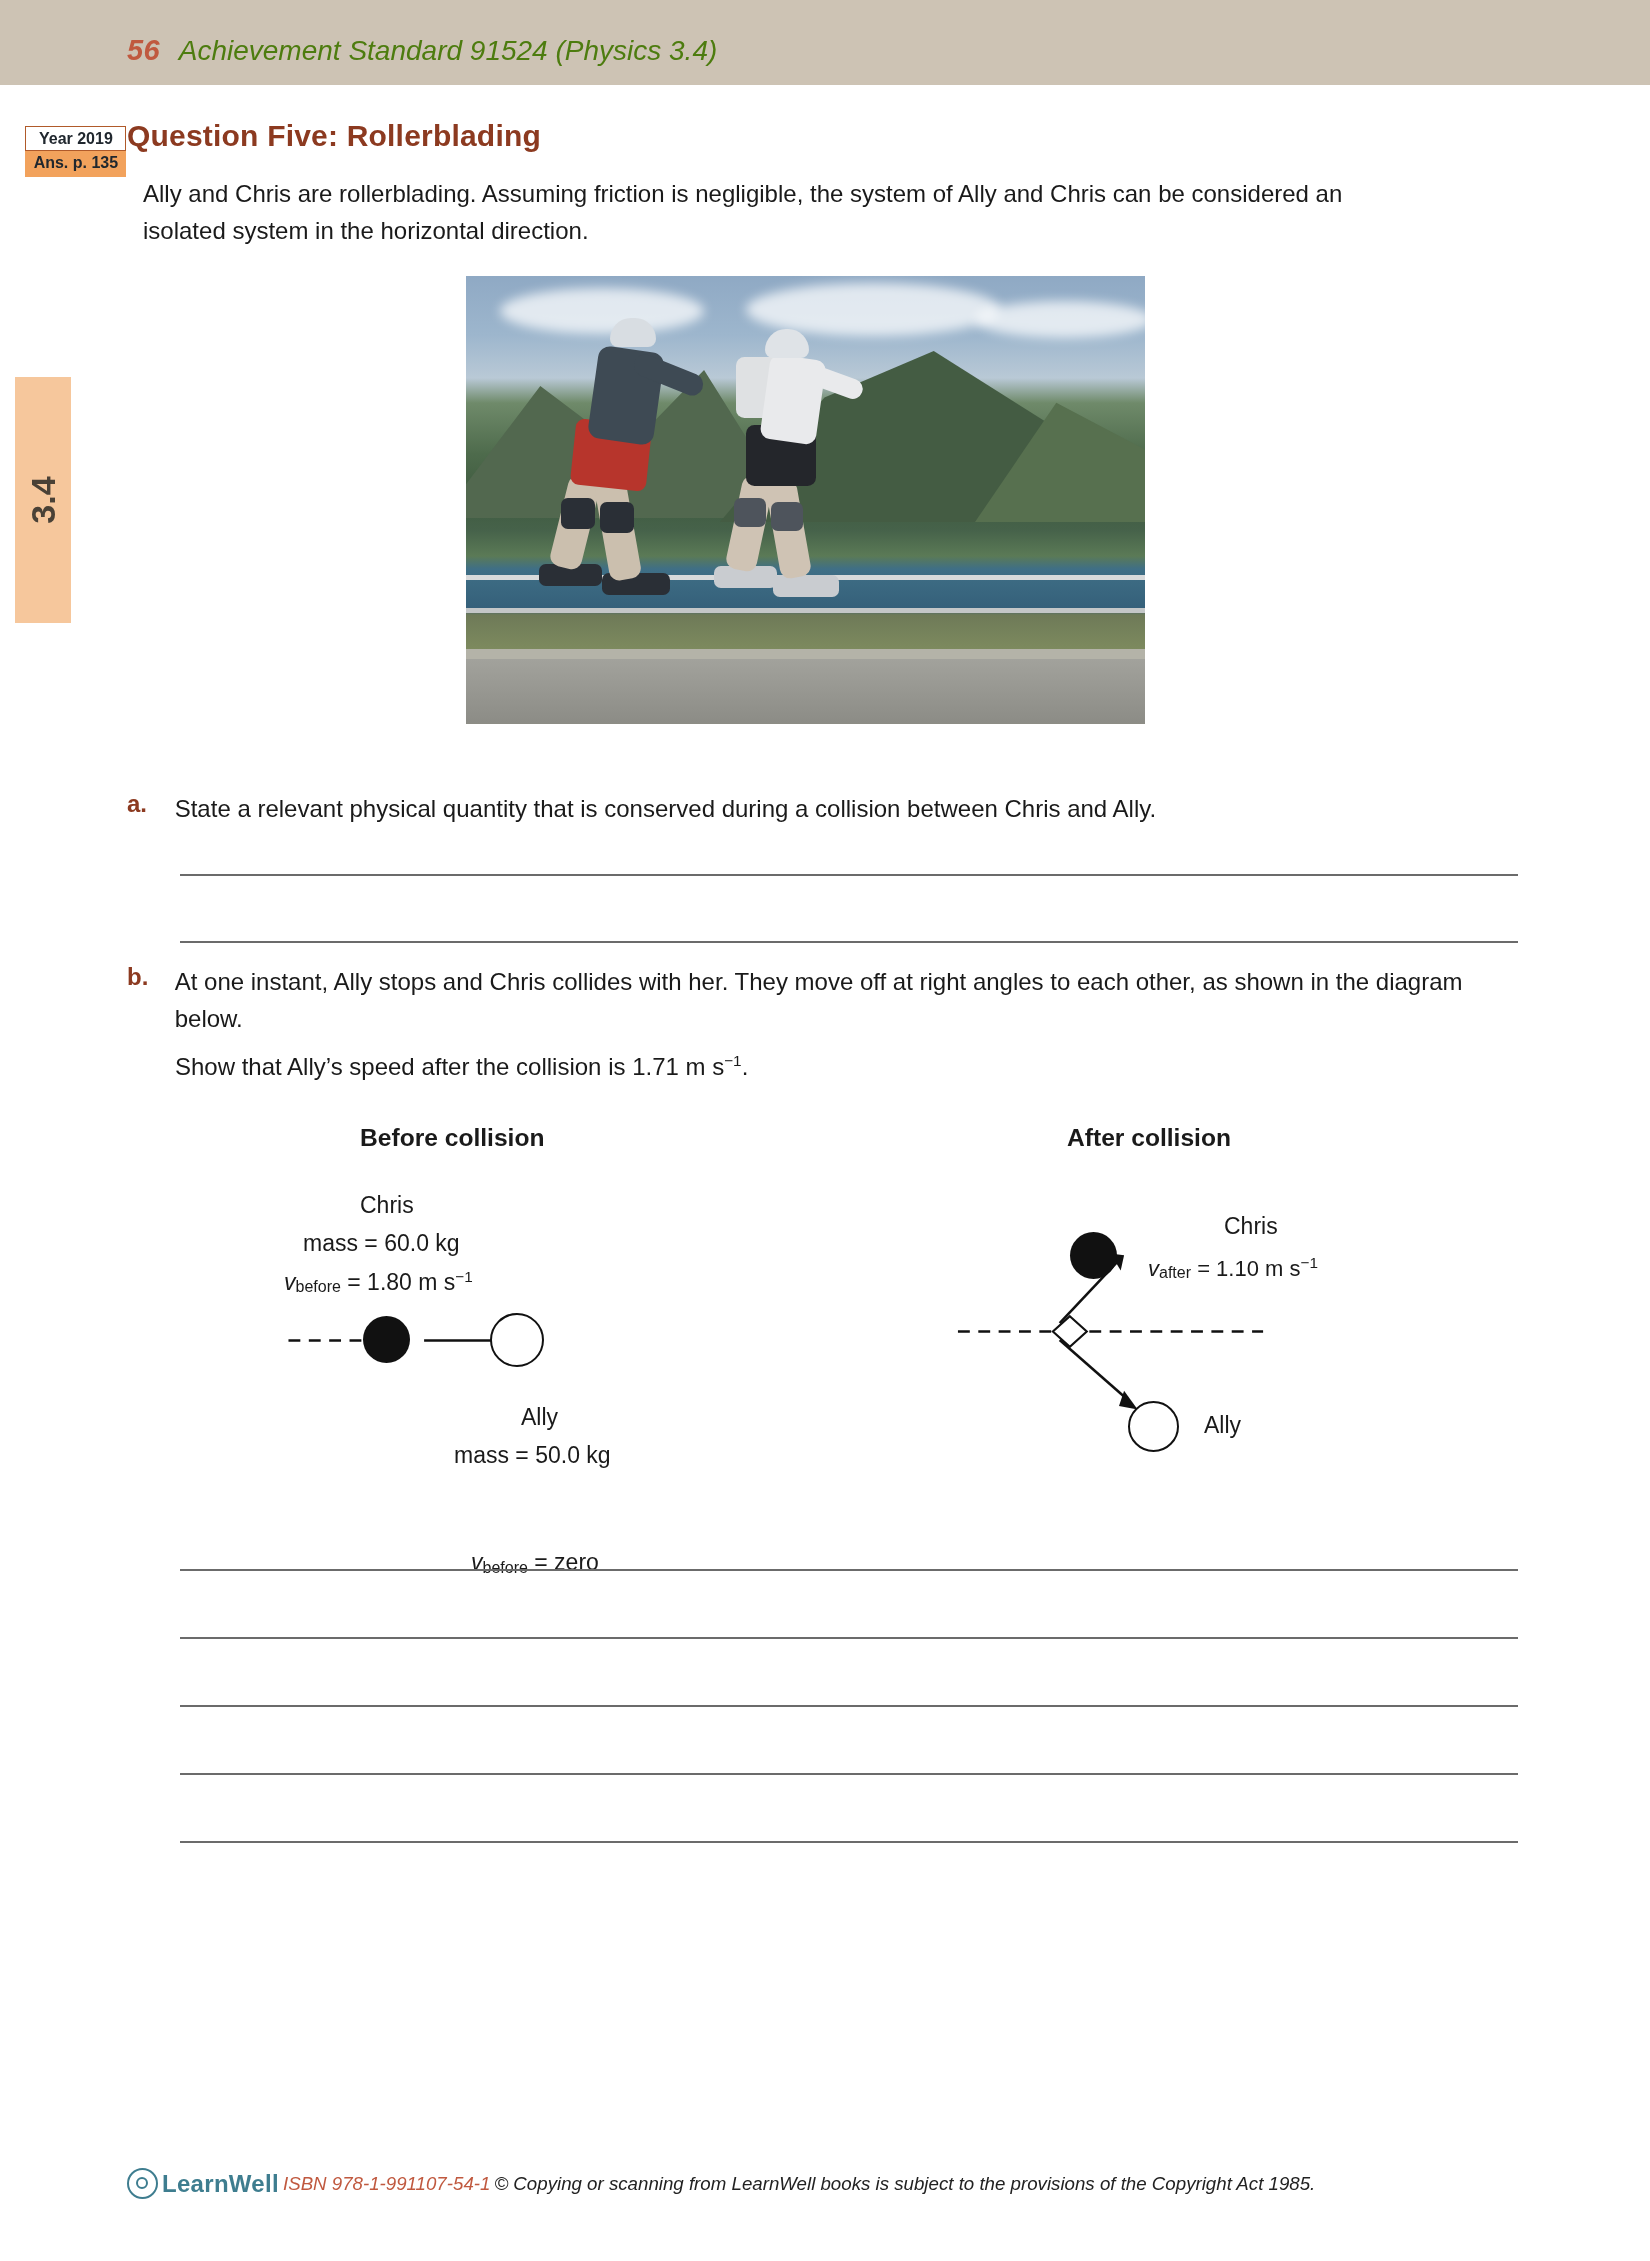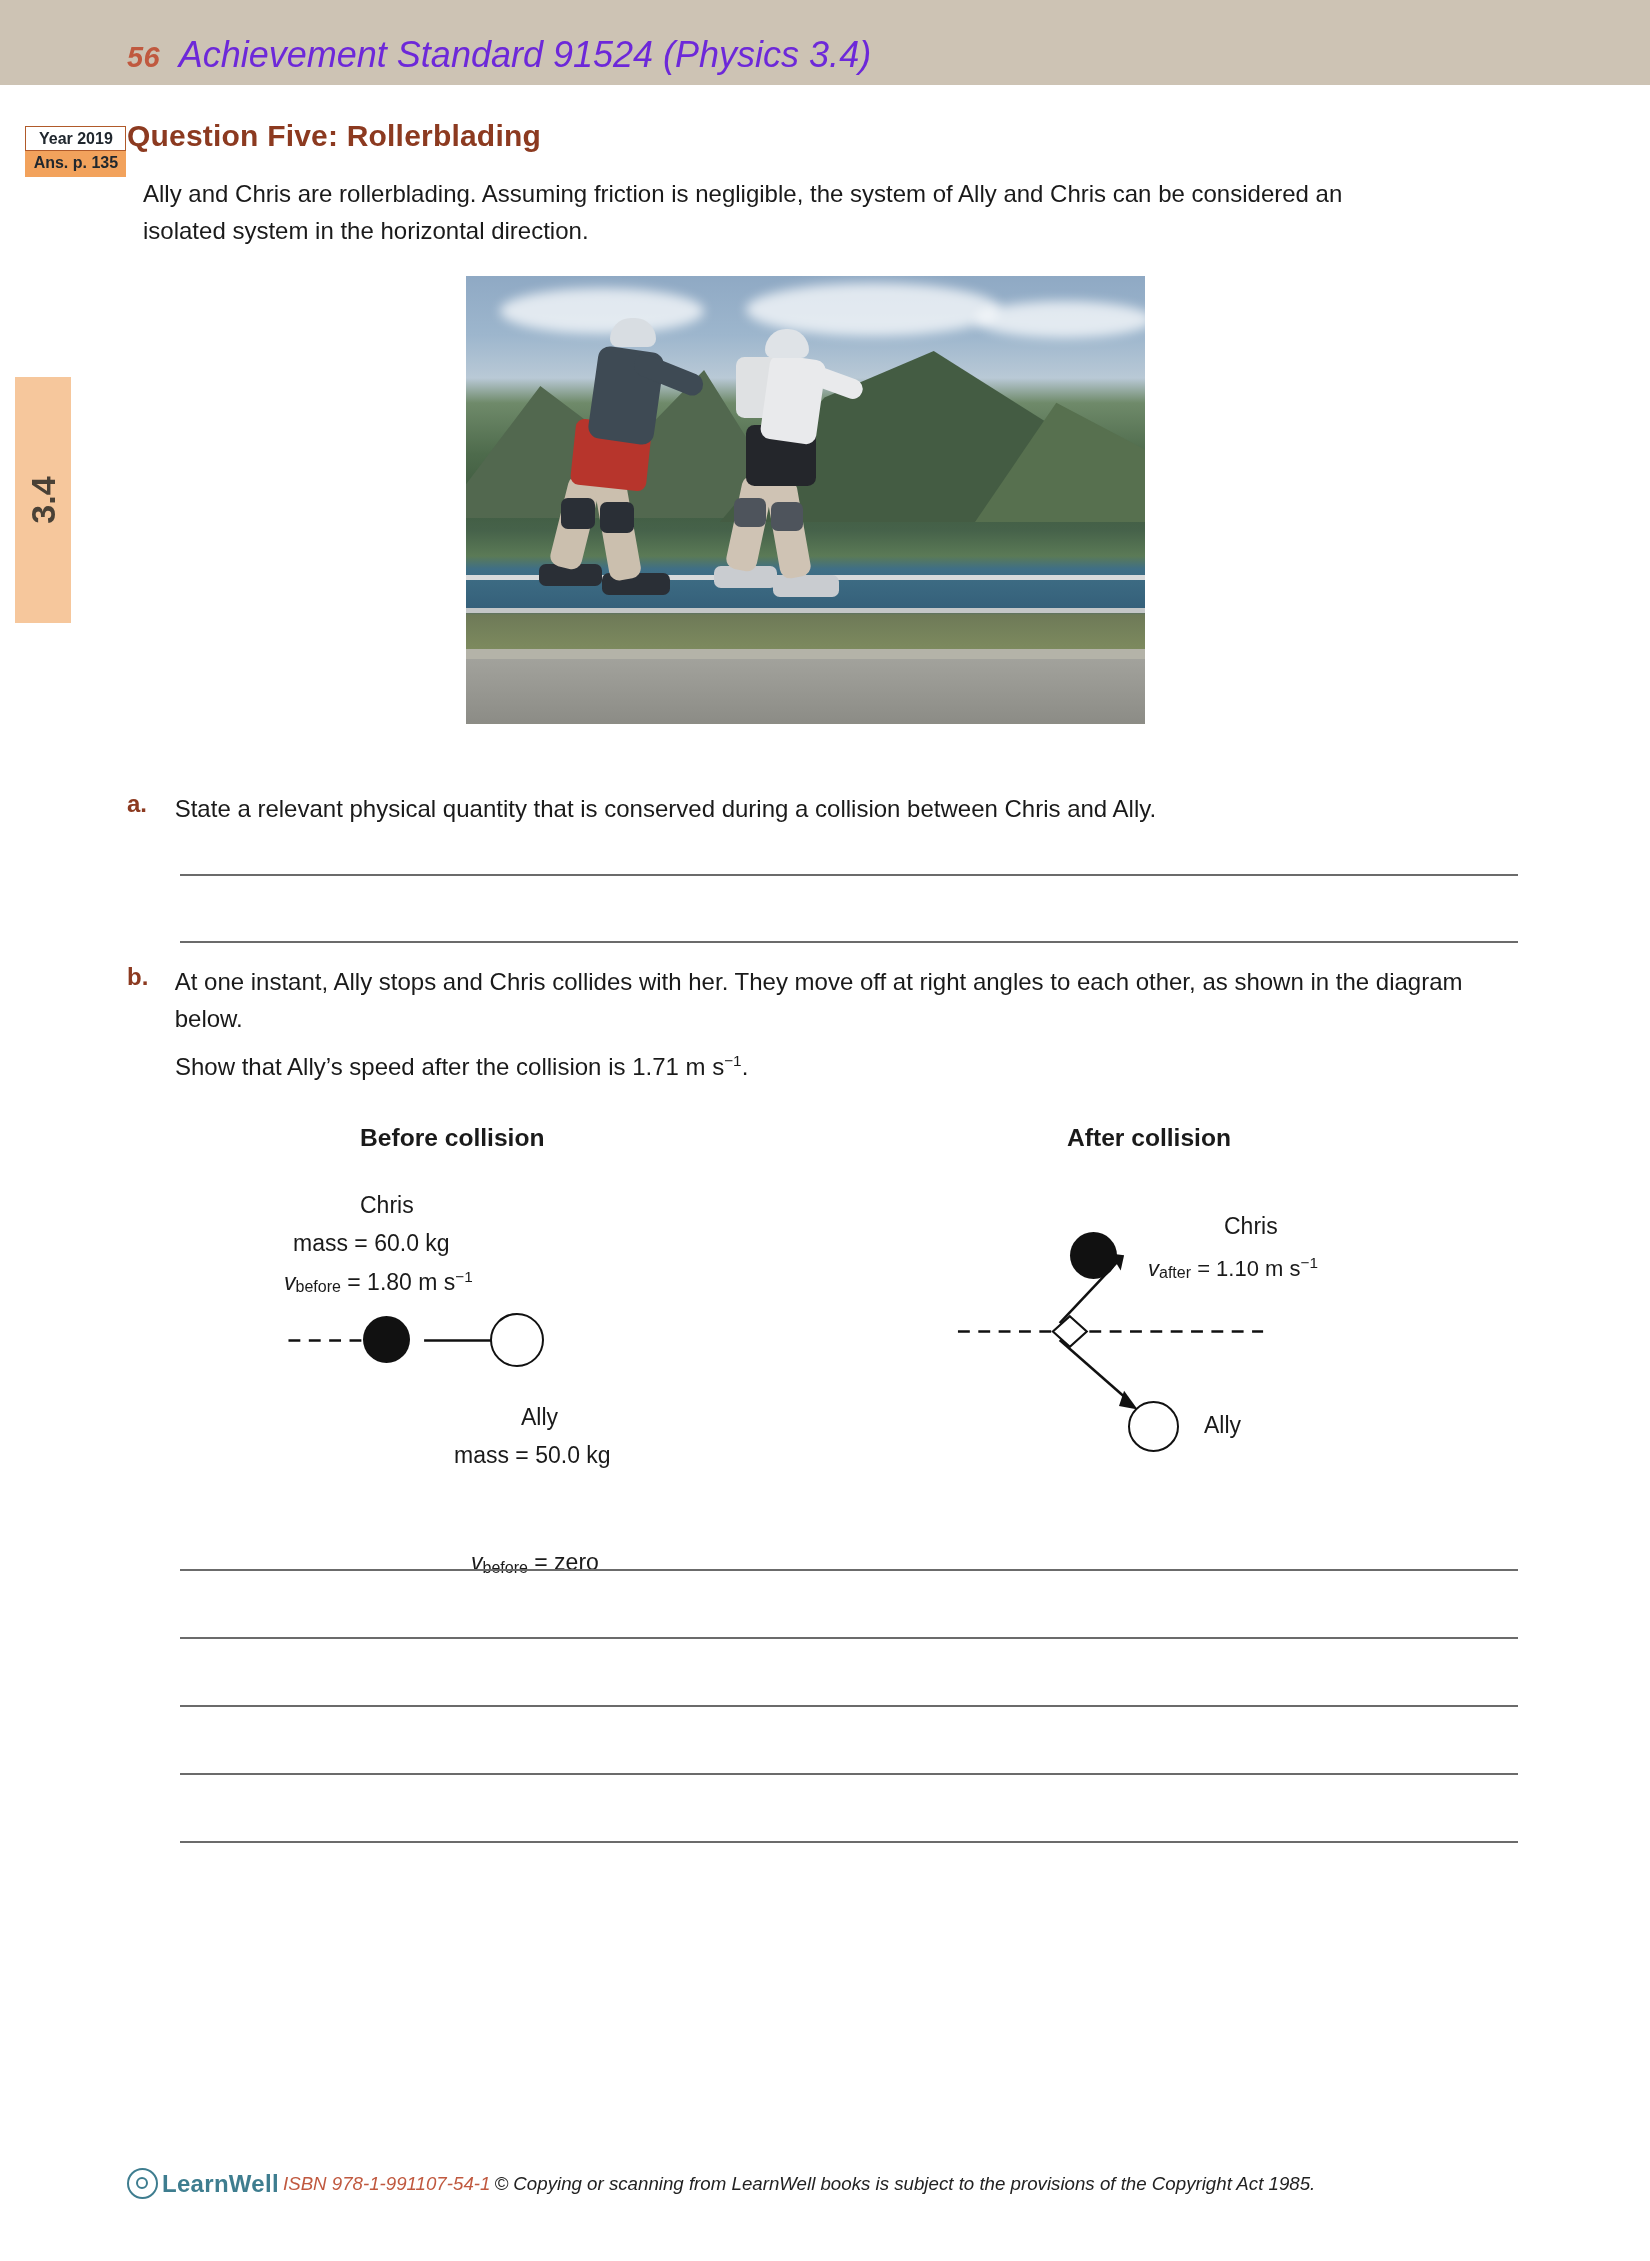--- a/index.html
+++ b/index.html
@@ -33,23 +33,23 @@
     gap: 18.7px;
   }
   .page-number {
     font-size: 29px;
     font-weight: bold;
     font-style: italic;
     color: #c0593f;
     letter-spacing: 0.4px;
   }
   .header-title {
-    font-size: 36px;
+    font-size: 28px;
     font-style: italic;
-    color: #6d28d9;
+    color: #4d7c0f;
   }
 
   
   .side-tab {
     position: absolute;
     left: 15.3px;
     top: 377px;
     width: 56px;
     height: 246px;
     background: #f6c79c;
@@ -383,21 +383,21 @@
 </div>
 <div style="position:absolute; left:175px; top:1052px; font-size:24px;">
   <span>Show that Ally’s speed after the collision is 1.71 m s</span><sup style="font-size:15.3px;">−1</sup><span>.</span>
 </div>
 
 <div class="diagram-zone">
 
   <div class="dg-heading" style="left:360px; top:1124px;">Before collision</div>
 
   <div class="dg-text" style="left:360px; top:1192px;">Chris</div>
-  <div class="dg-text" style="left:293px; top:1230px;">mass = 60.0 kg</div>
+  <div class="dg-text" style="left:303px; top:1230px;">mass = 60.0 kg</div>
   <div class="dg-text" style="left:284px; top:1268px;">
     <span class="it">v</span><span class="sub">before</span><span> = 1.80 m s</span><span class="sup">−1</span>
   </div>
 
   <svg style="position:absolute; left:280px; top:1298px;" width="356" height="102" viewBox="0 0 420 120">
     <line x1="10" y1="50" x2="100" y2="50" stroke="#111" stroke-width="3" stroke-dasharray="14 10"></line>
     <line x1="170" y1="50" x2="262" y2="50" stroke="#111" stroke-width="3"></line>
     <polygon points="262,42 284,50 262,58" fill="#111"></polygon>
   </svg>
   <div class="circle-filled" style="left:363px; top:1316px; width:47px; height:47px;"></div>

